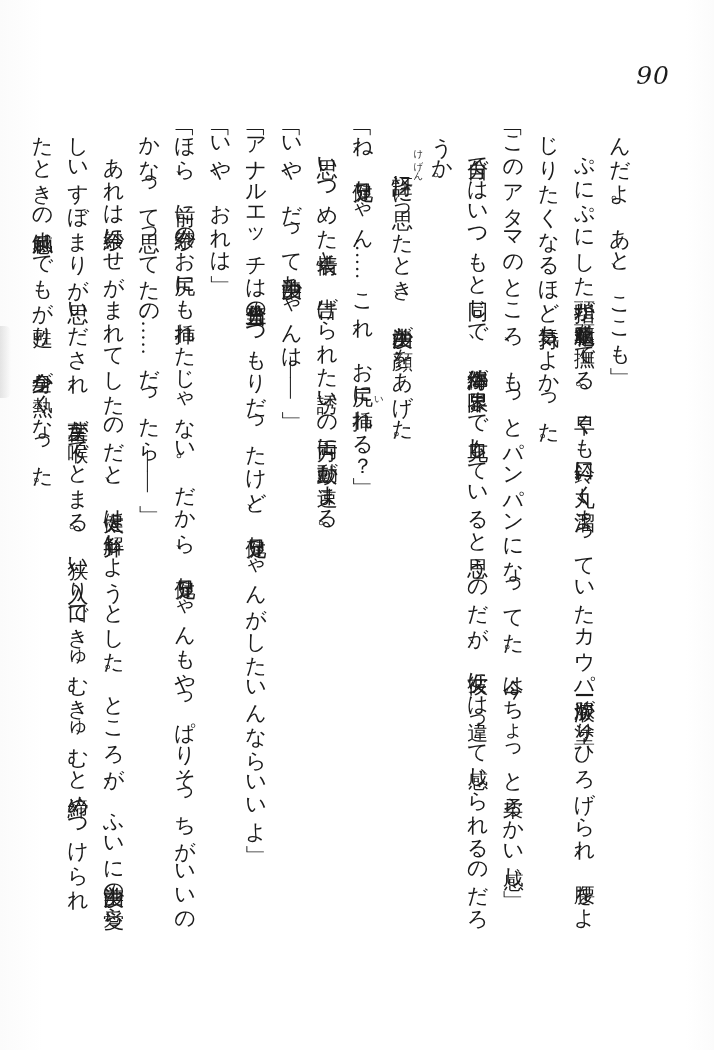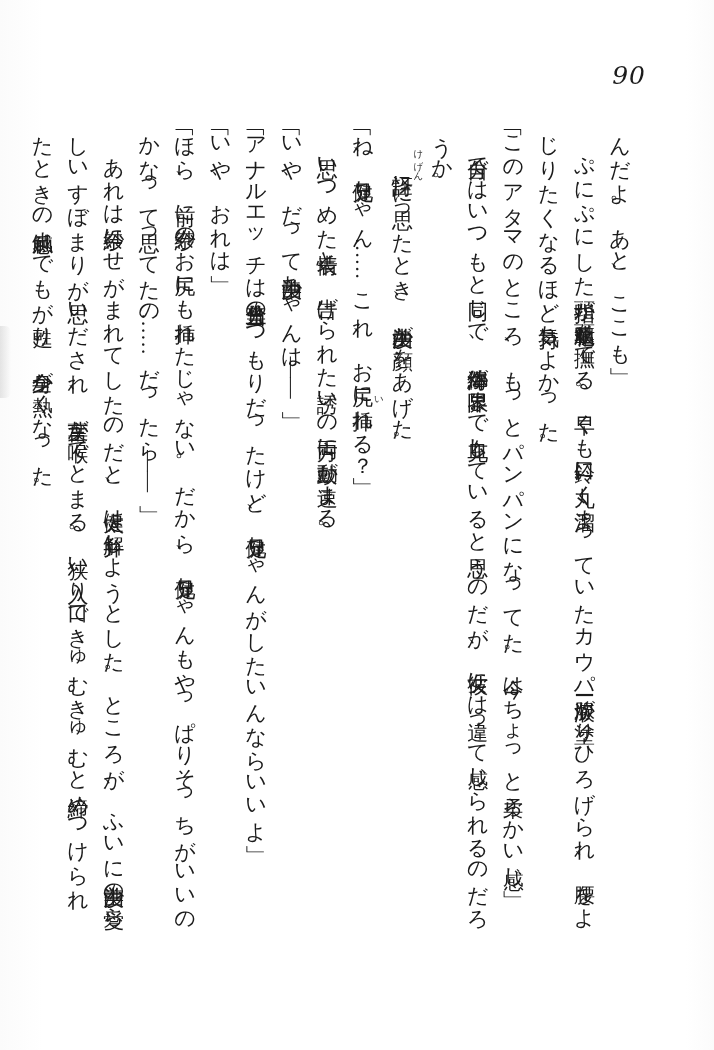--- a/index.html
+++ b/index.html
@@ -15,21 +15,21 @@
     font-family: "Liberation Serif", "DejaVu Serif", serif;
   }
   .page {
     position: absolute;
     inset: 0;
     background: linear-gradient(to right, #fbfbfb 0%, #ffffff 6%, #ffffff 96%, #fbfbfb 100%);
   }
   .page-number {
     position: absolute;
     top: 61px;
-    right: 68px;
+    right: 44px;
     font-family: "DejaVu Serif", "Liberation Serif", serif;
     font-style: italic;
     font-size: 25px;
     color: #1c1c1c;
     letter-spacing: 1px;
   }
   .text-block {
     position: absolute;
     top: 122px;
     right: 77px;

